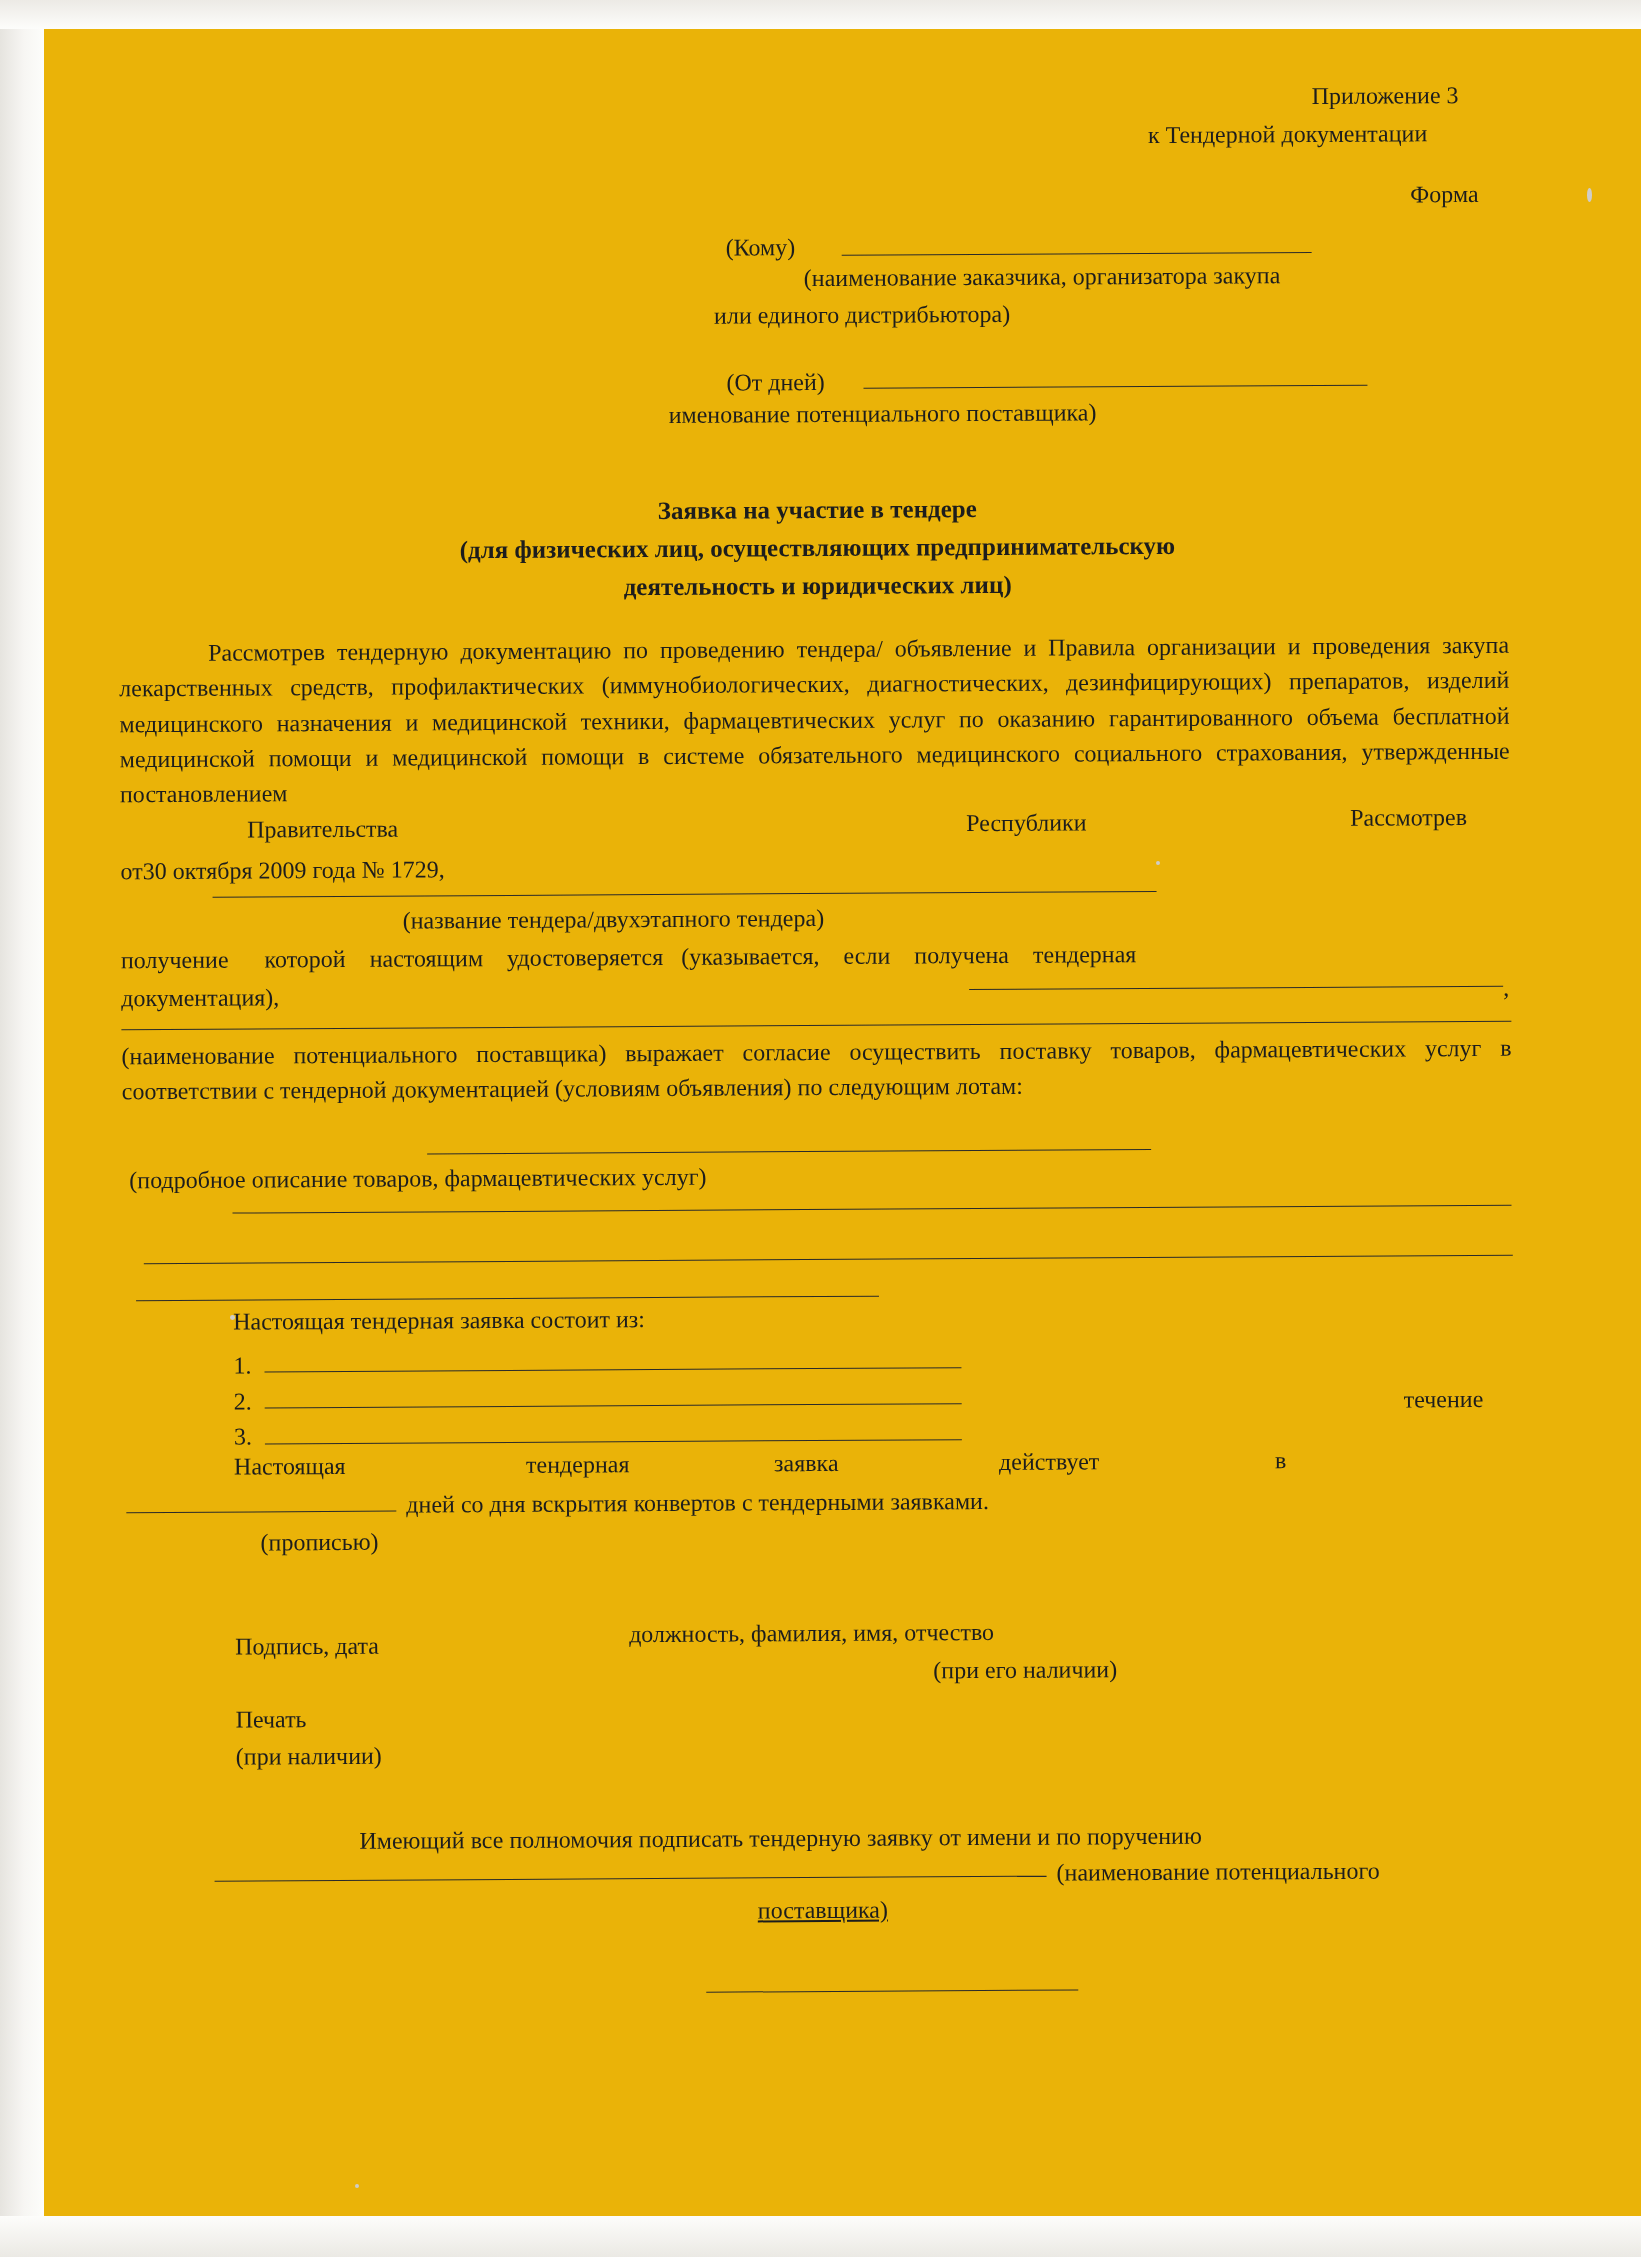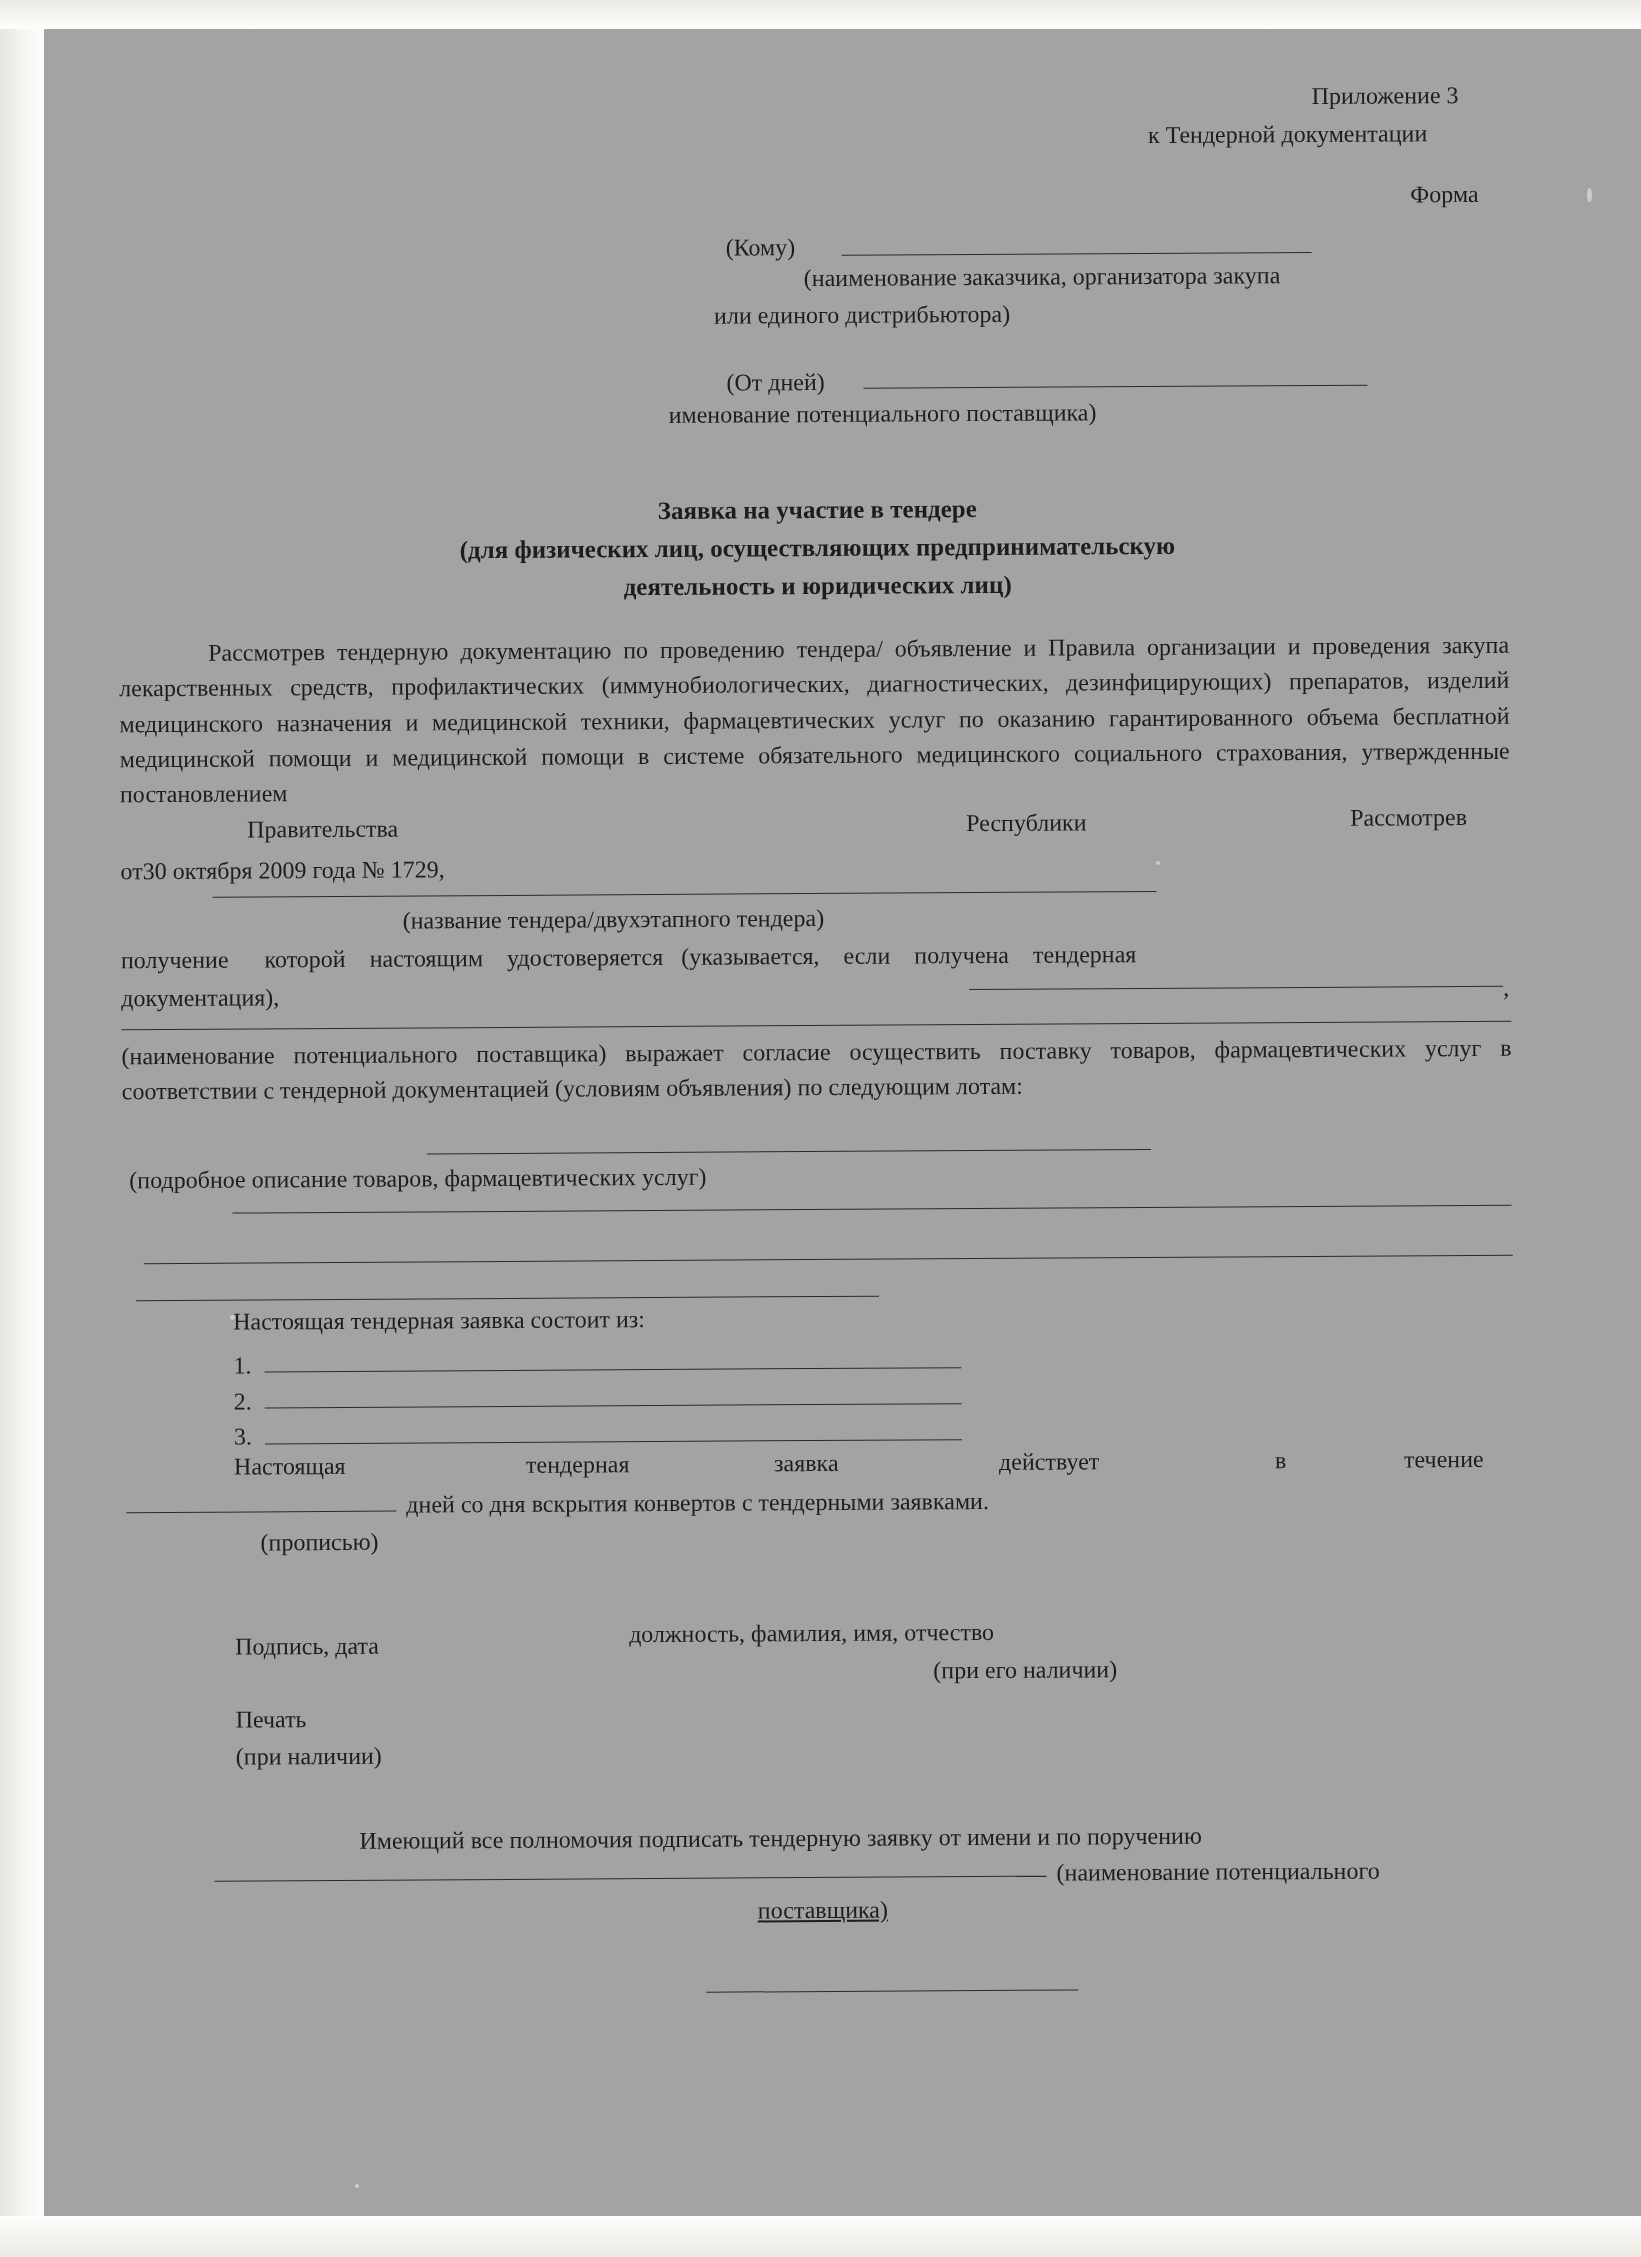--- a/index.html
+++ b/index.html
@@ -13,21 +13,21 @@
     position: relative;
     font-family: "Liberation Serif", serif;
     color: #1b1b1b;
     overflow: hidden;
   }
   .page {
     position: absolute;
     left: 0; top: 0;
     width: 1641px;
     height: 2257px;
-    background: #a3a3a3;
+    background: #eab308;
   }
   
   .scan-edge-left {
     position: absolute;
     left: 0; top: 0;
     width: 44px; height: 2257px;
     background: linear-gradient(to right, #e6e4df 0%, #f7f6f3 55%, #fdfdfb 100%);
   }
   .scan-edge-top {
     position: absolute;
@@ -148,21 +148,21 @@
     <div class="rule" style="left:263px; top:1404px; width:697px;"></div>
 
     <div class="t" style="left:232px; top:1418px;">3.</div>
     <div class="rule" style="left:263px; top:1440px; width:697px;"></div>
 
     <div class="t" style="left:232px; top:1448px;">Настоящая</div>
     <div class="t" style="left:524px; top:1448px;">тендерная</div>
     <div class="t" style="left:772px; top:1448px;">заявка</div>
     <div class="t" style="left:997px; top:1448px;">действует</div>
     <div class="t" style="left:1273px; top:1448px;">в</div>
-    <div class="t" style="left:1402px; top:1448px;">течение</div>
+    <div class="t" style="left:1402px; top:1388px;">течение</div>
 
     <div class="rule" style="left:124px; top:1508px; width:270px;"></div>
     <div class="t" style="left:404px; top:1487px;">дней со дня вскрытия конвертов с тендерными заявками.</div>
     <div class="t" style="left:232px; top:1524px;margin-left:26px;">(прописью)</div>
 
     <div class="t" style="left:232px; top:1628px;font-family:Liberation Serif, serif;">Подпись, дата</div>
     <div class="t" style="left:626px; top:1618px;">должность, фамилия, имя, отчество</div>
     <div class="t" style="left:930px; top:1656px;">(при его наличии)</div>
 
     <div class="t" style="left:232px; top:1701px;">Печать</div>

